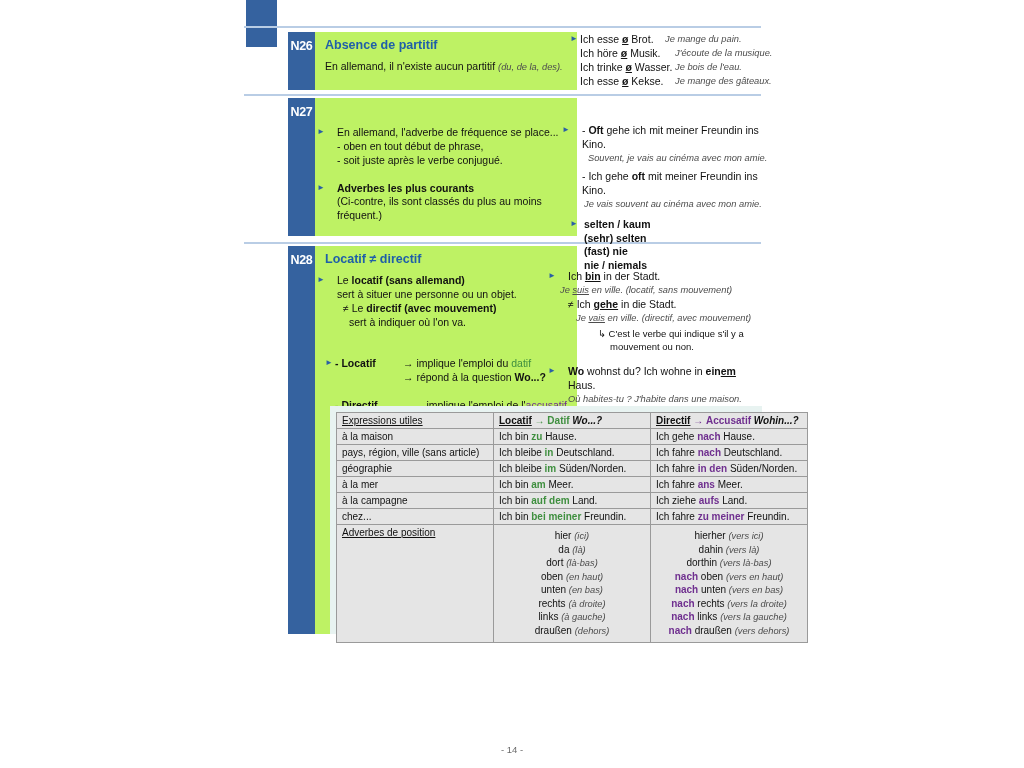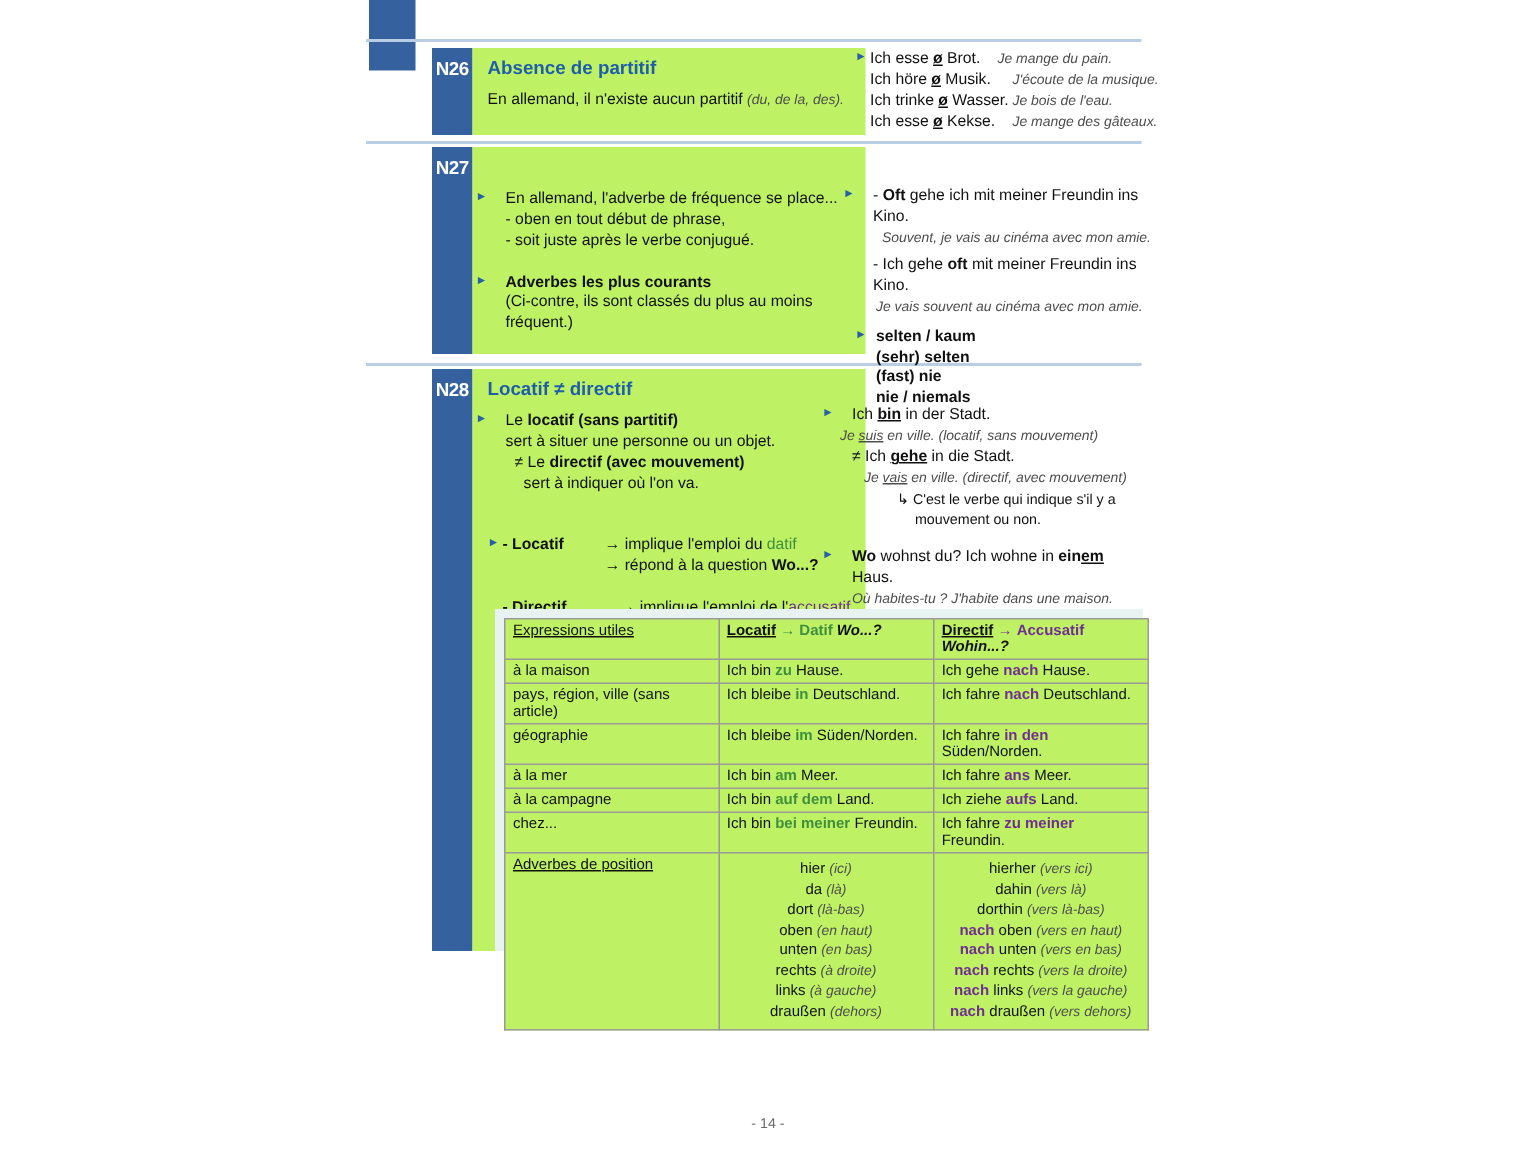--- a/index.html
+++ b/index.html
@@ -123,24 +123,24 @@
 
   .defrow { display: flex; margin-top: 2px; }
   .defrow .lbl { width: 78px; font-weight: bold; }
   .defrow .arrows { }
 
   
   .util-table {
     position: absolute;
     left: 336px;
     top: 412px;
-    width: 430px;
+    width: 472px;
     border-collapse: collapse;
     font-size: 10px;
-    background: #bef264;
+    background: #e5e5e5;
   }
   .util-table td {
     border: 1px solid #9a9a9a;
     padding: 2px 5px;
     color: #111;
     vertical-align: top;
   }
   .util-table .c1 { width: 136px; }
   .util-table .c2 { width: 136px; }
   .util-table .c3 { width: 136px; }
@@ -261,21 +261,21 @@
   </div>
 
   <div class="section" id="sec-n28">
     <div class="sec-tab">
       <span>N28</span>
     </div>
     <div class="sec-body">
       <div class="sec-title">Locatif ≠ directif</div>
       <div class="col-left" style="top:28px; width:248px;">
         <div class="hang" style="padding-left:12px;">
-          <span class="bullet">►</span><span>Le </span><span class="b">locatif (sans partitif)</span>
+          <span class="bullet">►</span><span>Le </span><span class="b">locatif (sans allemand)</span>
         </div>
         <div style="padding-left:12px;">sert à situer une personne ou un objet.</div>
         <div style="padding-left:18px;">
           <span>≠ Le </span><span class="b">directif (avec mouvement)</span>
         </div>
         <div style="padding-left:24px;">sert à indiquer où l'on va.</div>
 
         <div style="height:26px;"></div>
 
         <div class="defrow">

